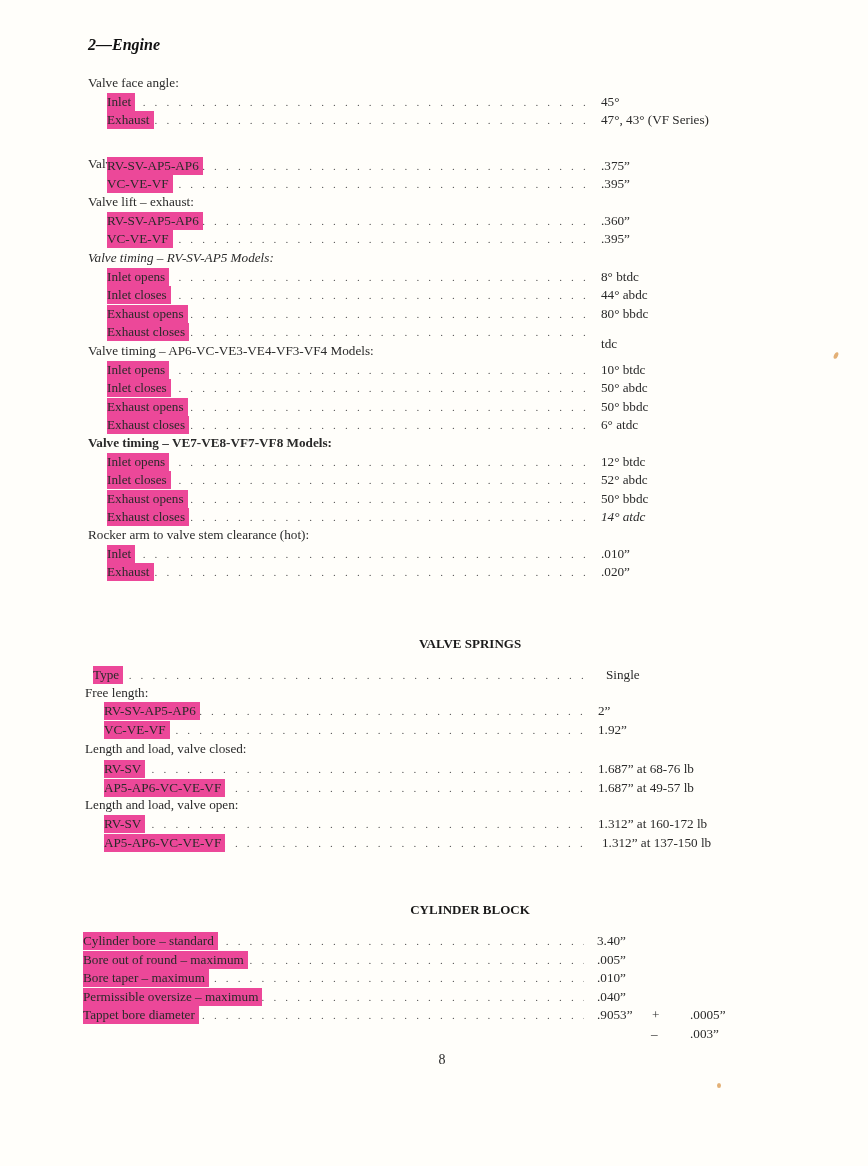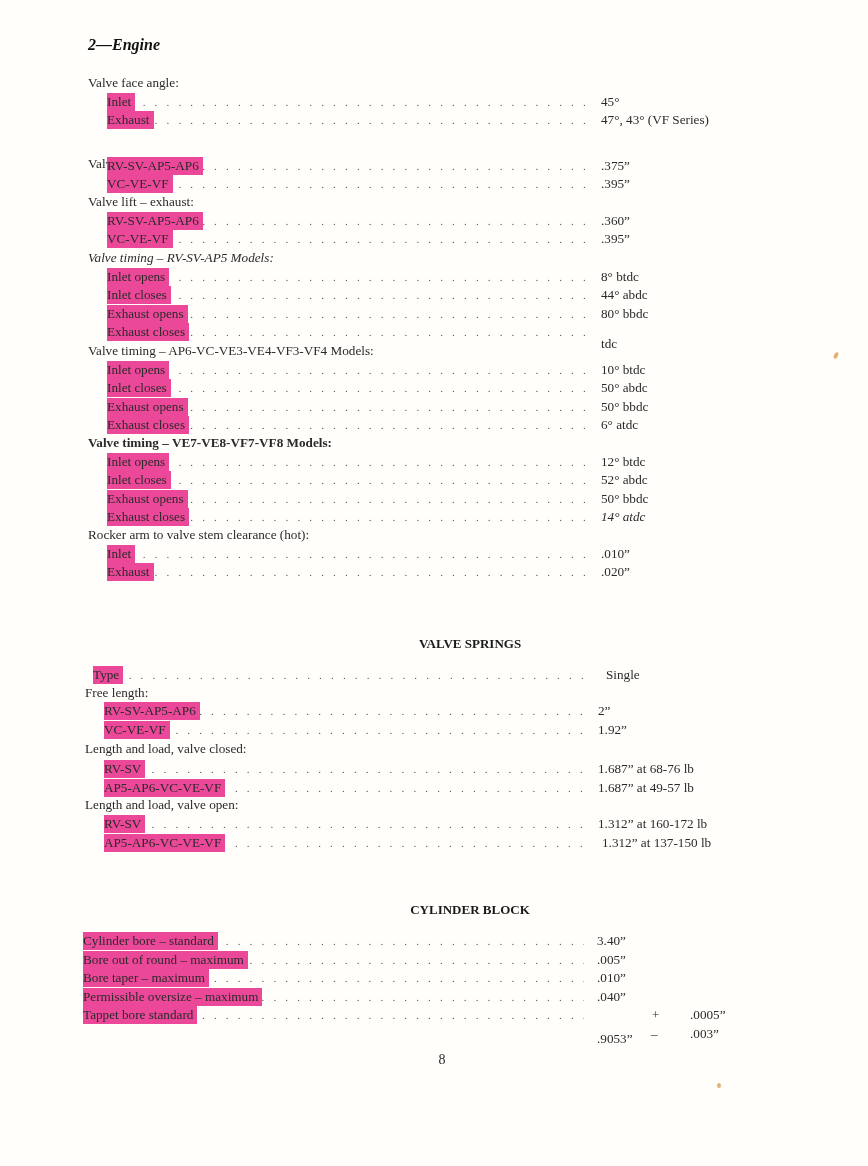--- a/index.html
+++ b/index.html
@@ -211,23 +211,23 @@
       <span class="label" style="left: 83px;">Bore taper – maximum</span>
       <span class="leader" style="left: 83px; width: 501px;">. . . . . . . . . . . . . . . . . . . . . . . . . . . . . . . . . . . . . . . . . . . . . . . . . . . . . . . . . . . . . . . . . . . . . . . . . . . . . . . . . . . . . . . . . . . . . . . . . . . . . . . . . . . . . . . . . . . . . . . . </span>
       <span class="value" style="left: 597px;">.010”</span>
     </div>
     <div class="row" style="left: 0px; top: 987.5px; width: 868px;">
       <span class="label" style="left: 83px;">Permissible oversize – maximum</span>
       <span class="leader" style="left: 83px; width: 501px;">. . . . . . . . . . . . . . . . . . . . . . . . . . . . . . . . . . . . . . . . . . . . . . . . . . . . . . . . . . . . . . . . . . . . . . . . . . . . . . . . . . . . . . . . . . . . . . . . . . . . . . . . . . . . . . . . . . . . . . . . </span>
       <span class="value" style="left: 597px;">.040”</span>
     </div>
     <div class="row" style="left: 0px; top: 1006px; width: 868px;">
-      <span class="label" style="left: 83px;">Tappet bore standard</span>
-      <span class="leader" style="left: 83px; width: 501px;">. . . . . . . . . . . . . . . . . . . . . . . . . . . . . . . . . . . . . . . . . . . . . . . . . . . . . . . . . . . . . . . . . . . . . . . . . . . . . . . . . . . . . . . . . . . . . . . . . . . . . . . . . . . . . . . . . . . . . . . . </span>
-      <span class="value" style="left: 597px; margin-top: 24px;">.9053”</span>
+      <span class="label" style="left: 83px;">Tappet bore diameter</span>
+      <span class="leader" style="left: 83px; width: 501px;">. . . . . . . . . . . . . . . . . . . . . . . . . . . . . . . . . . . . . . . . . . . . . . . . . . . . . . . . . . . . . . . . . . . . . . . . . . . . . . . . . . . . . . . . . . . . . . . . . . . . . . . . . . . . . . . . . . . . . . . . </span>
+      <span class="value" style="left: 597px;">.9053”</span>
     </div>
   </div>
 
 <div class="row" style="left:652px;top:1006px">+</div>
 <div class="row" style="left:690px;top:1006px">.0005”</div>
 <div class="row" style="left:651px;top:1025px">–</div>
 <div class="row" style="left:690px;top:1025px">.003”</div>
 
 <div class="page-number">8</div>
 

